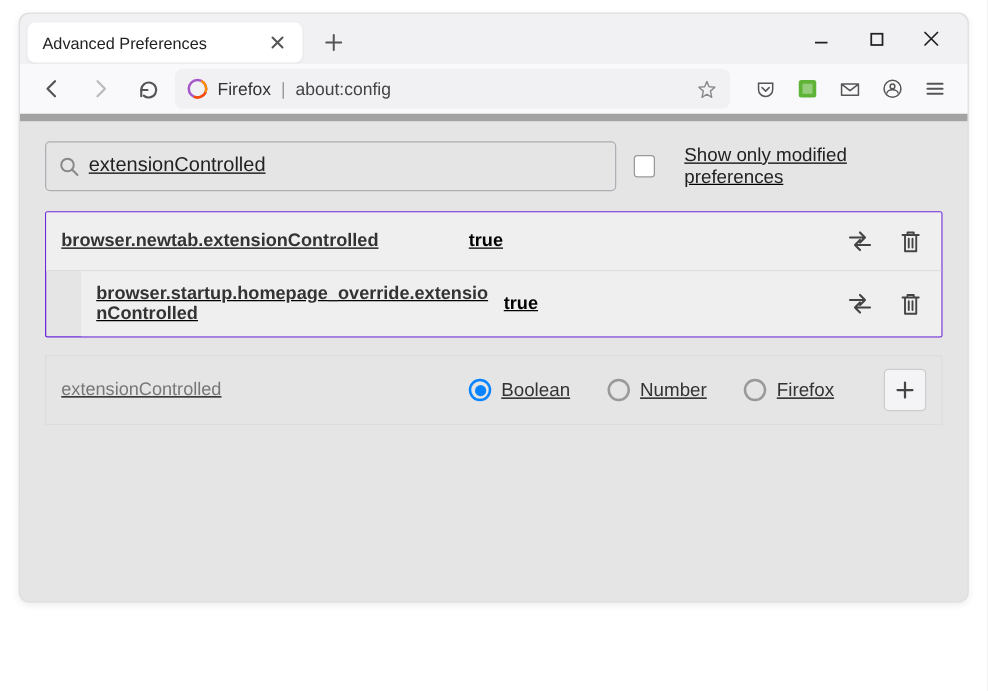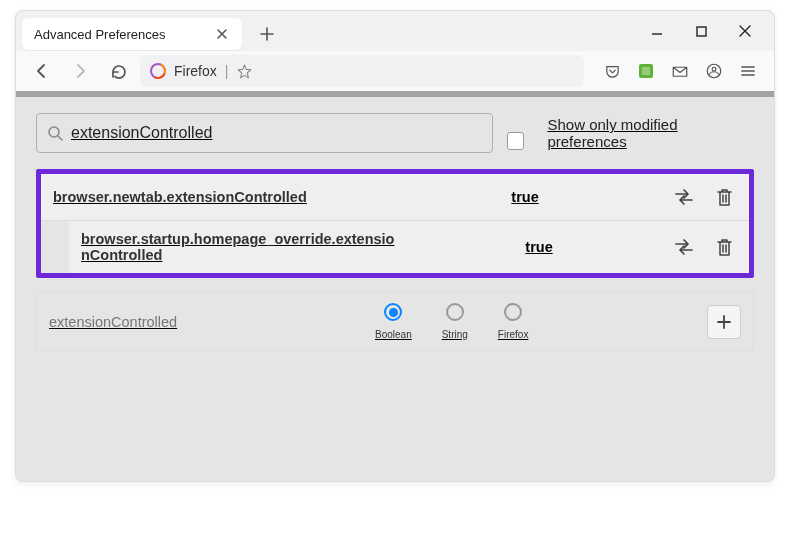--- a/index.html
+++ b/index.html
@@ -124,52 +124,52 @@
     border: 1px solid #aeaeb4;
     border-radius: 4px;
     display:flex; align-items:center;
     padding: 0 10px;
     font-size:16px;
     color:#222;
     gap:8px;
   }
   .search-box .icon { color:#888; }
   .modified-check {
-    display:flex; align-items:flex-end; gap:23px;
+    display:flex; align-items:center; gap:23px;
     font-size:15px;
     color:#222;
   }
   .modified-check .box {
     width:18px; height:18px; border:1px solid #999; border-radius:3px; background:#fff;
   }
   .pref-table {
-    border:5px solid #6d28d9;
+    border:1px solid #6d28d9;
     border-radius:2px;
   }
   .pref-row {
     display:flex; align-items:center; padding: 10px 12px;
     border-bottom:1px solid #ddd;
     min-height:46px;
   }
   .pref-row.modified { background:#efefef; font-weight:600;}
   .pref-row:last-child { border-bottom:none;margin-left:28px;}
   .pref-name { flex:0 0 320px; font-size:14.5px; color:#333; word-break:break-word;}
-  .pref-value { flex:1; font-size:14.5px; padding-left:6px;text-align:center;}
+  .pref-value { flex:1; font-size:14.5px; padding-left:6px;}
   .pref-actions { display:flex; gap:14px; align-items:center;}
   .icon-btn { width:26px; height:26px; display:flex; align-items:center; justify-content:center; color:#444;}
   .new-row {
     margin-top:14px;
     border:1px solid #ddd;
     display:flex; align-items:center;
     padding: 10px 12px;
     min-height:50px;
   }
   .new-row .pref-name { color:#777; font-weight:500;}
   .radio-group { display:flex; gap:30px; align-items:center; flex:1; padding-left:6px;}
-  .radio-item { display:flex; align-items:center; gap:8px; font-size:10px; color:#333;flex-direction:column;}
+  .radio-item { display:flex; align-items:center; gap:8px; font-size:15px; color:#333;}
   .radio {
     width:18px; height:18px; border:2px solid #999; border-radius:50%; display:flex; align-items:center; justify-content:center;
   }
   .radio.checked { border-color:#0a84ff;}
   .radio.checked::after { content:''; width:9px; height:9px; background:#0a84ff; border-radius:50%;}
   .add-btn {
     width:34px; height:34px; border:1px solid #ccc; border-radius:4px; background:#f4f4f6;
     display:flex; align-items:center; justify-content:center; color:#444;
   }
   svg { display:block; }
@@ -228,20 +228,21 @@
           <path d="M3 14 L3 9 L8 9" fill="none" stroke="currentColor" stroke-width="1.7" stroke-linecap="round" stroke-linejoin="round"></path>
         </svg>
     </div>
     <div class="urlbar">
       <span class="ff-icon">
         <span class="o"></span>
           <span class="f"></span>
       </span>
       <span>Firefox</span>
       <span class="sep">|</span>
+      <span class="url-text">about:config</span>
       <span class="star">
         <svg width="17" height="17" viewBox="0 0 24 24">
             <path d="M12 3 L14.5 9 L21 9.5 L16 14 L17.5 21 L12 17.5 L6.5 21 L8 14 L3 9.5 L9.5 9 Z" fill="none" stroke="currentColor" stroke-width="1.6" stroke-linejoin="round"></path>
           </svg>
       </span>
     </div>
     <div class="right-icons">
       <div class="tbtn">
         <svg width="17" height="17" viewBox="0 0 24 24">
             <path d="M4 5 H20 V12 A8 8 0 0 1 4 12 Z" fill="none" stroke="currentColor" stroke-width="1.7"></path>
@@ -330,21 +331,21 @@
 
     <div class="new-row">
       <div class="pref-name">extensionControlled</div>
       <div class="radio-group">
         <label class="radio-item">
           <span class="radio checked"></span>
           <span>Boolean</span>
         </label>
         <label class="radio-item">
           <span class="radio"></span>
-          <span>String</span>
+          <span>Number</span>
         </label>
         <label class="radio-item">
           <span class="radio"></span>
           <span>Firefox</span>
         </label>
       </div>
       <div class="add-btn">
         <svg width="16" height="16" viewBox="0 0 16 16">
             <path d="M8 2 V14 M2 8 H14" stroke="currentColor" stroke-width="1.8" stroke-linecap="round"></path>
           </svg>

